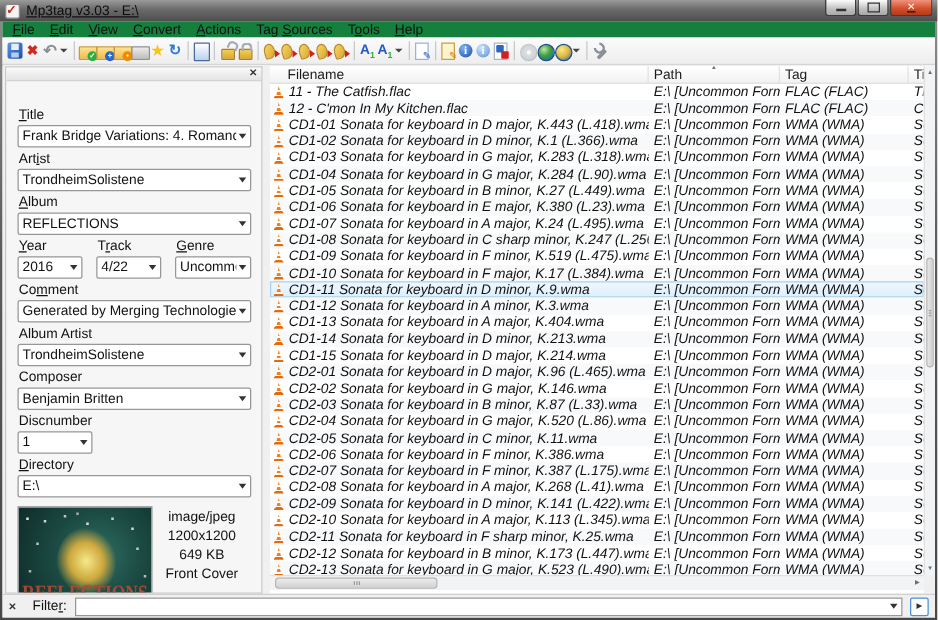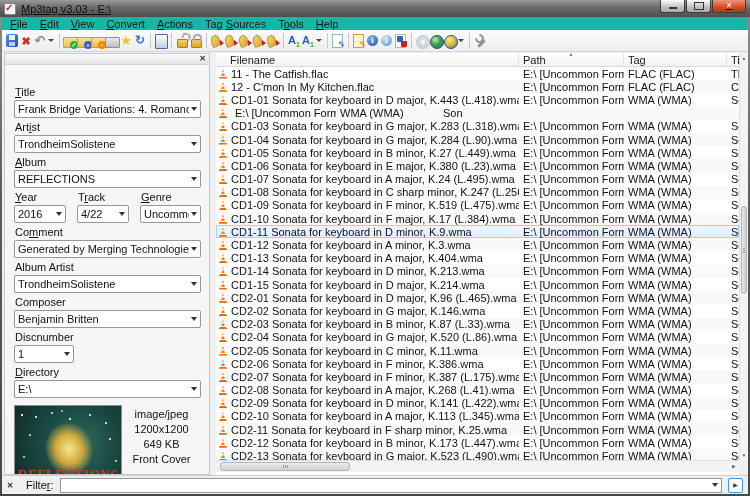--- a/index.html
+++ b/index.html
@@ -25,21 +25,21 @@
           font-size:8px; line-height:8px; margin-left:1px; }
   .wbtn-min { width:25px; } .wbtn-max { width:25px; }
   .wbtn-close { width:34px; background:linear-gradient(180deg,#f0937c,#d4502c 55%,#b23a1a); color:#fff; }
   .wbtn-min::before { content:""; width:8px; height:2px; background:#333; margin-top:4px; }
   .wbtn-max::before { content:""; width:8px; height:6px; border:1px solid #333; }
   .wbtn-close::before { content:"✕"; font-size:8px; }
 
   
   .inner { position:absolute; left:2px; top:17px; right:2px; bottom:2px; background:#f0f0f0; }
 
-  .menubar { position:absolute; left:0; top:0; right:0; height:13px; background:#14b8a6;
+  .menubar { position:absolute; left:0; top:0; right:0; height:13px; background:#15803d;
              display:flex; align-items:center; padding-left:2px; }
   .mitem { padding:0 6px; color:#111; cursor:default; }
   .mitem .u { text-decoration:underline; }
 
   .toolbar { position:absolute; left:0; top:13px; right:0; height:22px;
              background:linear-gradient(180deg,#fbfbfb,#eeeeee); border-bottom:1px solid #d5d5d5;
              display:flex; align-items:center; padding-left:3px; }
   .tbtn { height:18px; display:flex; align-items:center; padding:0; }
   .tbsep { width:1px; height:15px; background:#c7c7c7; margin:0 3px; flex:none; }
   .caret { width:0; height:0; border-left:3px solid transparent; border-right:3px solid transparent;
@@ -140,21 +140,21 @@
   .filelist { position:absolute; left:214px; top:0; right:0; bottom:0; background:#fff; }
   .lheader { position:absolute; left:0; top:0; right:9px; height:14px; display:flex;
              background:linear-gradient(180deg,#ffffff,#f2f2f2); border-bottom:1px solid #d9d9d9; color:#1a1a1a; }
   .hcell { position:relative; border-right:1px solid #e2e2e2; padding:1px 0 0 4px; white-space:nowrap; overflow:hidden; }
   .h-file { width:303px; padding-left:14px; flex:none; }
   .h-path { width:105px; flex:none; }
   .h-tag  { width:103px; flex:none; }
   .h-title{ flex:1; border-right:none; }
   .sortmark { position:absolute; left:50%; top:-2px; transform:translateX(-50%); font-size:5px; color:#777; }
 
-  .rows { position:absolute; left:0; top:14px; right:9px; bottom:15px; overflow:hidden; }
+  .rows { position:absolute; left:0; top:14px; right:9px; bottom:15px; overflow:hidden;font-style:italic; }
   .row { display:flex; height:13.2px; align-items:center; white-space:nowrap; background:#fff; }
   .row.even { background:#f7f9fa; }
   .row.sel { background:linear-gradient(180deg,#f0f8fe,#ddeefb); box-shadow:inset 0 0 0 1px #a9d1ee;align-items:center; }
   .cone { width:8px; height:10px; margin:0 4px 0 3px; flex:none;
           background:linear-gradient(180deg,#ff9a3c 0%,#f57f17 28%,#ffffff 30% 44%,#f57f17 46% 66%,#ffffff 68% 78%,#e66a0a 80% 100%);
           clip-path:polygon(50% 0,72% 70%,100% 92%,100% 100%,0 100%,0 92%,28% 70%); }
   .cell { overflow:hidden; }
   .c-file { width:288px; flex:none; }
   .c-path { width:105px; flex:none; padding-left:4px; }
   .c-tag  { width:103px; flex:none; padding-left:4px; }
@@ -433,20 +433,21 @@
             </div>
             <div class="row">
               <span class="cone"></span>
               <span class="cell c-file">CD1-01 Sonata for keyboard in D major, K.443 (L.418).wma</span>
               <span class="cell c-path">E:\ [Uncommon Forma...</span>
               <span class="cell c-tag">WMA (WMA)</span>
               <span class="cell c-title">Son</span>
             </div>
             <div class="row even">
               <span class="cone"></span>
+              <span class="cell c-file">CD1-02 Sonata for keyboard in D minor, K.1 (L.366).wma</span>
               <span class="cell c-path">E:\ [Uncommon Forma...</span>
               <span class="cell c-tag">WMA (WMA)</span>
               <span class="cell c-title">Son</span>
             </div>
             <div class="row">
               <span class="cone"></span>
               <span class="cell c-file">CD1-03 Sonata for keyboard in G major, K.283 (L.318).wma</span>
               <span class="cell c-path">E:\ [Uncommon Forma...</span>
               <span class="cell c-tag">WMA (WMA)</span>
               <span class="cell c-title">Son</span>

